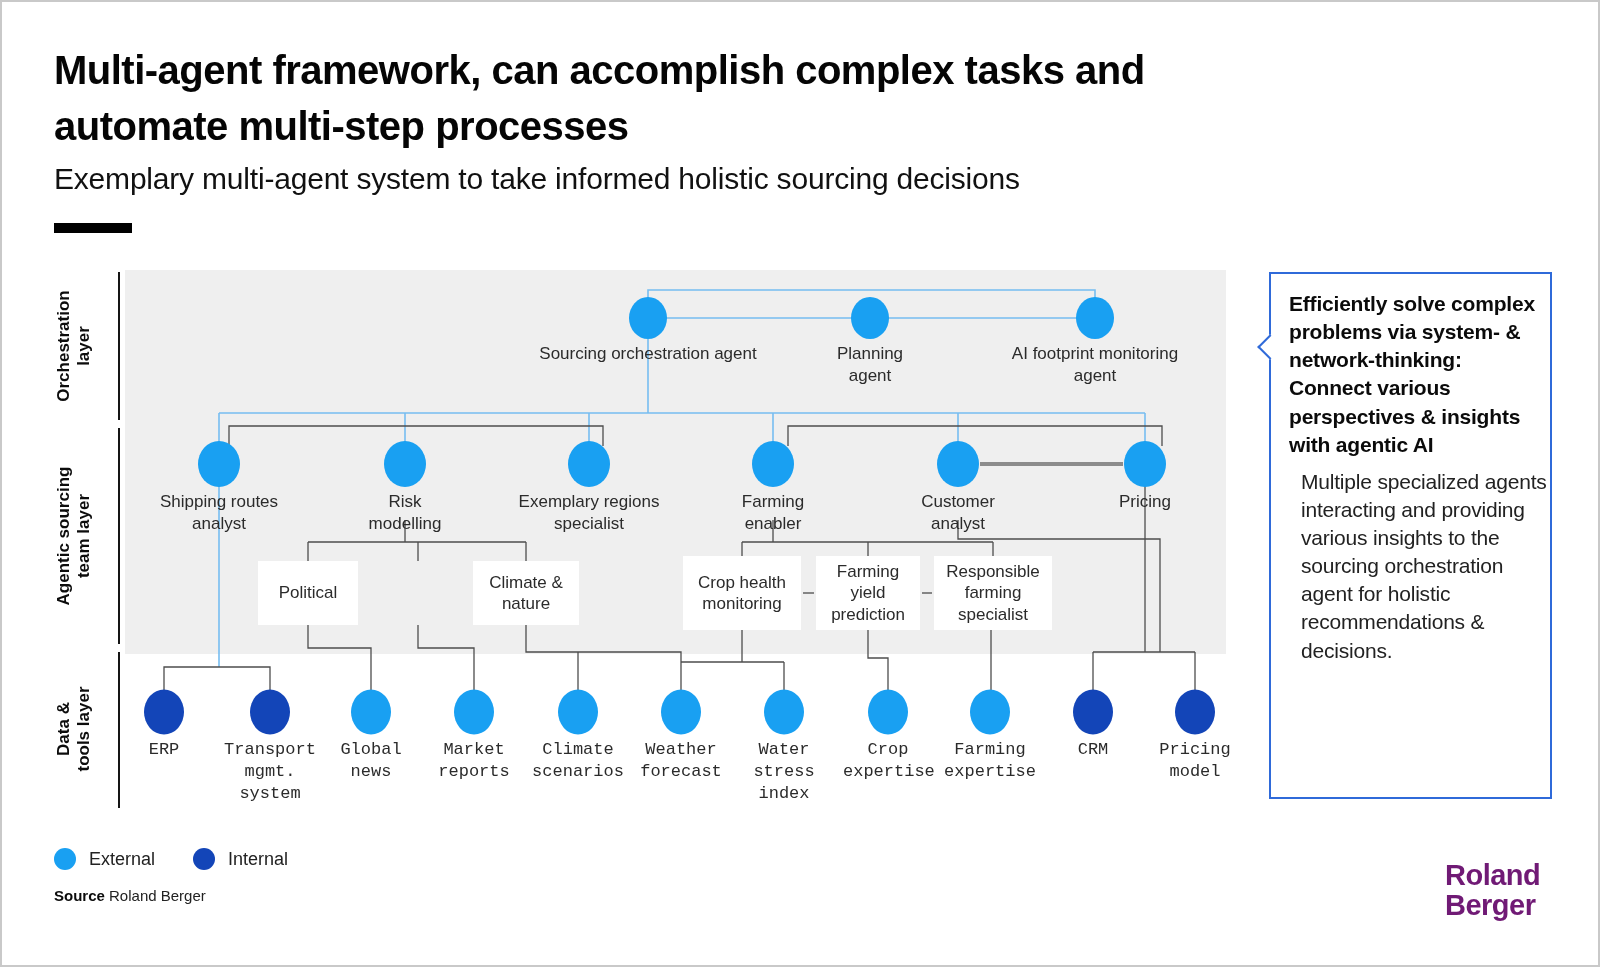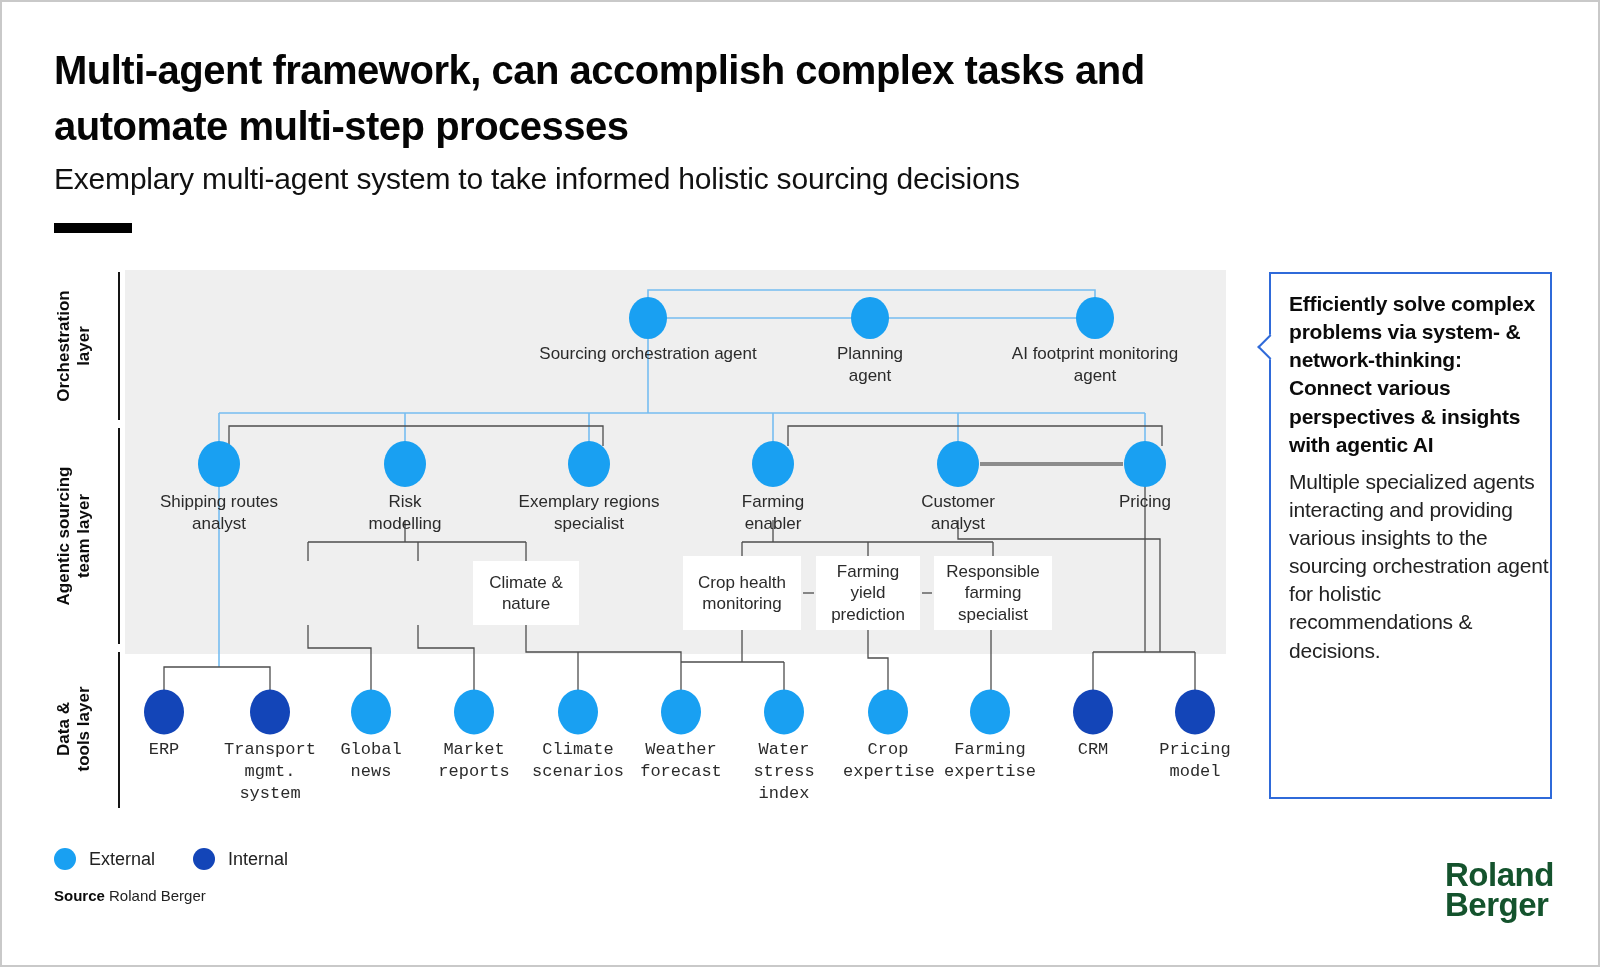--- a/index.html
+++ b/index.html
@@ -35,28 +35,28 @@
   .sub-box{position:absolute;background:#ffffff;z-index:4;display:flex;align-items:center;
          justify-content:center;text-align:center;font-size:17px;line-height:1.25;color:#2b2b2b;
          padding:2px 3px;box-sizing:border-box;}
   
   .callout{position:absolute;left:1267px;top:270px;width:283px;height:527px;background:#fff;
          border:2px solid #2f6ad9;box-sizing:border-box;padding:16px 1px 0 18px;z-index:5;}
   .callout::before{content:"";position:absolute;left:-10px;top:64px;width:16px;height:16px;
          background:#fff;border-left:2px solid #2f6ad9;border-bottom:2px solid #2f6ad9;
          transform:rotate(45deg);}
   .callout-headline{font-size:21px;font-weight:700;line-height:1.34;color:#0b0b0b;letter-spacing:-0.2px;}
-  .callout-body{font-size:21px;font-weight:400;line-height:1.34;color:#222;margin-top:9px;letter-spacing:-0.2px;}
+  .callout-body{font-size:21px;font-weight:400;line-height:1.34;color:#222;margin-top:9px;letter-spacing:-0.2px;margin-left:12px;}
   
   .legend{position:absolute;left:52px;top:846px;display:flex;align-items:center;gap:38px;z-index:5;}
   .legend-item{display:flex;align-items:center;gap:13px;font-size:18px;color:#222;}
   .legend-dot{width:22px;height:22px;border-radius:50%;}
   .source-line{position:absolute;left:52px;top:885px;font-size:15px;color:#222;z-index:5;}
   .source-line b{font-weight:700;color:#0b0b0b;}
-  .logo{position:absolute;left:1443px;top:858px;font-size:33px;font-weight:700;color:#14532d;
+  .logo{position:absolute;left:1443px;top:858px;font-size:29px;font-weight:700;color:#701a75;
         line-height:30px;letter-spacing:-0.5px;z-index:5;}
 </style>
 </head>
 <body>
 
 <div class="slide">
 
   <div class="title"><span>Multi-agent framework, can accomplish complex tasks and</span><br><span>automate multi-step processes</span></div>
   <div class="subtitle">Exemplary multi-agent system to take informed holistic sourcing decisions</div>
   <div class="title-bar"></div>
@@ -154,20 +154,23 @@
   </div>
   <div class="node" style="left:956px;top:462px">
     <div class="circle c-team ext"></div>
     <div class="node-label nl-team" style="width:120px">Customer analyst</div>
   </div>
   <div class="node" style="left:1143px;top:462px">
     <div class="circle c-team ext"></div>
     <div class="node-label nl-team" style="width:100px">Pricing</div>
   </div>
 
+  <div class="sub-box" style="left:256px;top:559px;width:100px;height:64px">
+      <span>Political</span>
+    </div>
   <div class="sub-box" style="left:471px;top:559px;width:106px;height:64px">
       <span>Climate &amp; nature</span>
     </div>
 
   <div class="sub-box" style="left:681px;top:554px;width:118px;height:74px">
       <span>Crop health monitoring</span>
     </div>
   <div class="sub-box" style="left:814px;top:554px;width:104px;height:74px">
       <span>Farming yield prediction</span>
     </div>

